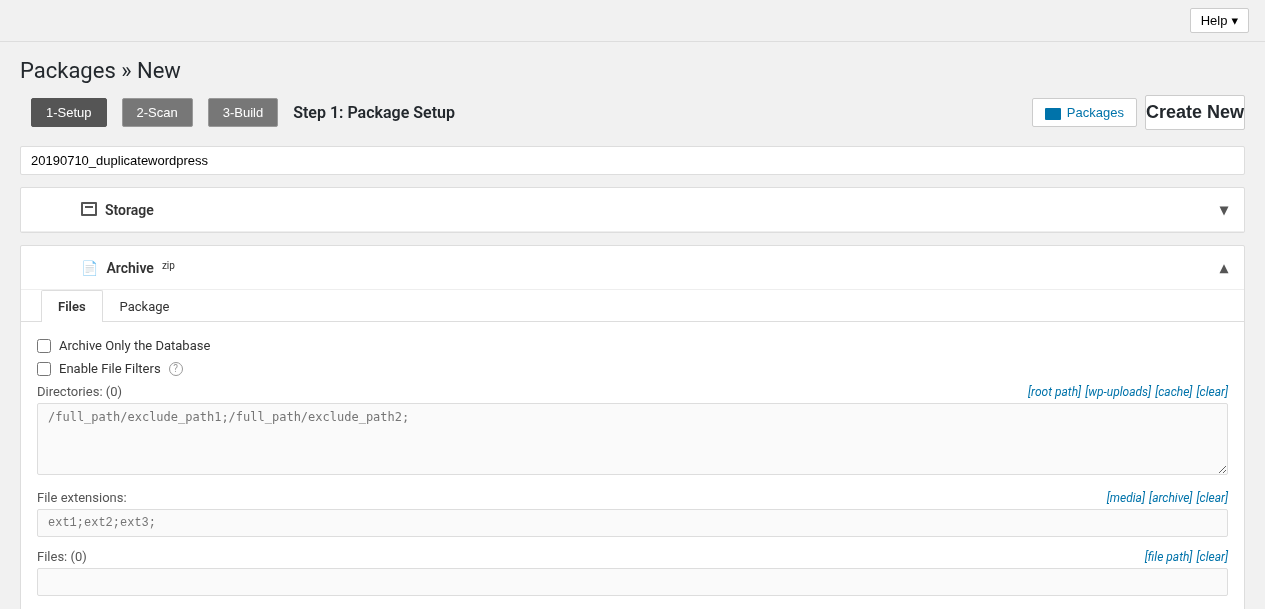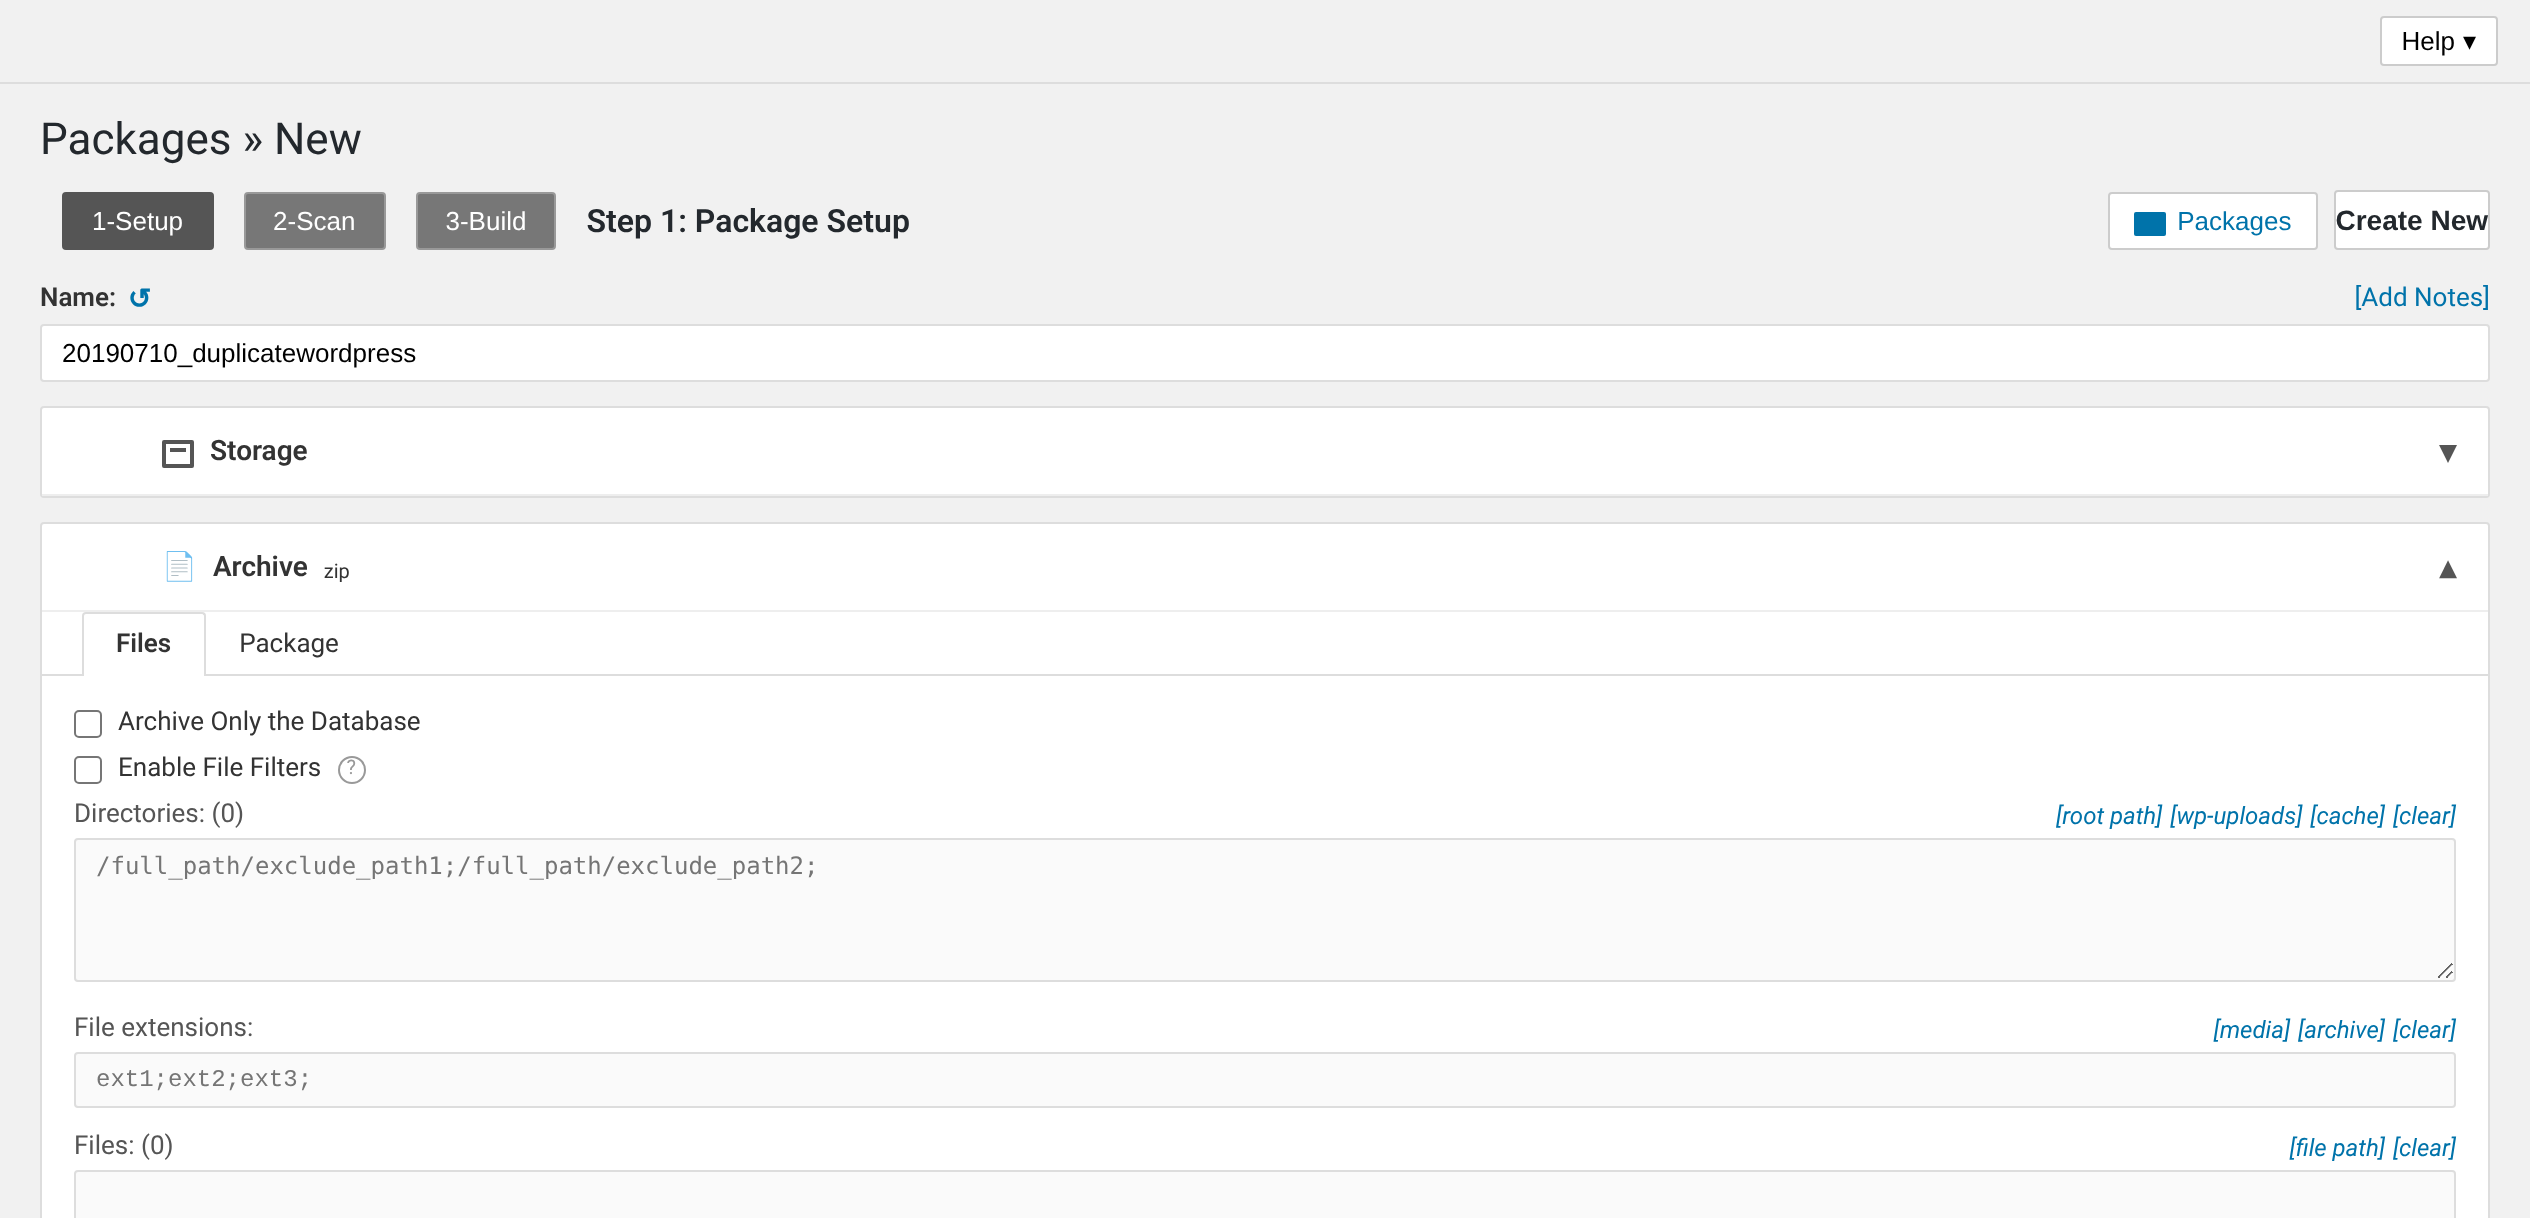--- a/index.html
+++ b/index.html
@@ -85,21 +85,21 @@
       width: 16px;
       height: 12px;
       background: #0073aa;
       display: inline-block;
       border-radius: 1px;
     }
     .create-new-btn {
       background: #fff;
       border: 1px solid #ccc;
       padding: 6px 0;
-      font-size: 14px;
+      font-size: 18px;
       font-weight: 600;
       cursor: pointer;
       border-radius: 2px;
       color: #23282d;
     }
     .name-section {
       margin-bottom: 12px;
     }
     .name-label {
       font-size: 13px;
@@ -140,21 +140,21 @@
       display: flex;
       align-items: center;
       justify-content: space-between;
       cursor: pointer;
       border-bottom: 1px solid #eee;
       font-weight: 600;
       font-size: 14px;
     }
     .panel-header .panel-title {
       display: flex;
-      align-items: flex-end;
+      align-items: flex-start;
       gap: 8px;
       padding-left: 44px;
     }
     .storage-icon {
       display: inline-block;
       width: 16px;
       height: 14px;
       border: 2px solid #555;
       border-radius: 1px;
       position: relative;
@@ -305,25 +305,20 @@
         <span class="packages-icon"></span>
         <span>Packages</span>
       </button>
       <button class="create-new-btn">
         <span>Create New</span>
       </button>
     </div>
   </div>
 
   <div class="name-section">
-    <div class="name-label">
-      <span>Name:</span>
-      <span class="refresh-icon">↺</span>
-      <a href="#" class="add-notes">[Add Notes]</a>
-    </div>
     <input type="text" class="name-input" value="20190710_duplicatewordpress" style="">
   </div>
 
   <div class="panel">
     <div class="panel-header">
       <div class="panel-title">
         <span class="storage-icon"></span>
         <span>Storage</span>
       </div>
       <span class="chevron-down">▾</span>

